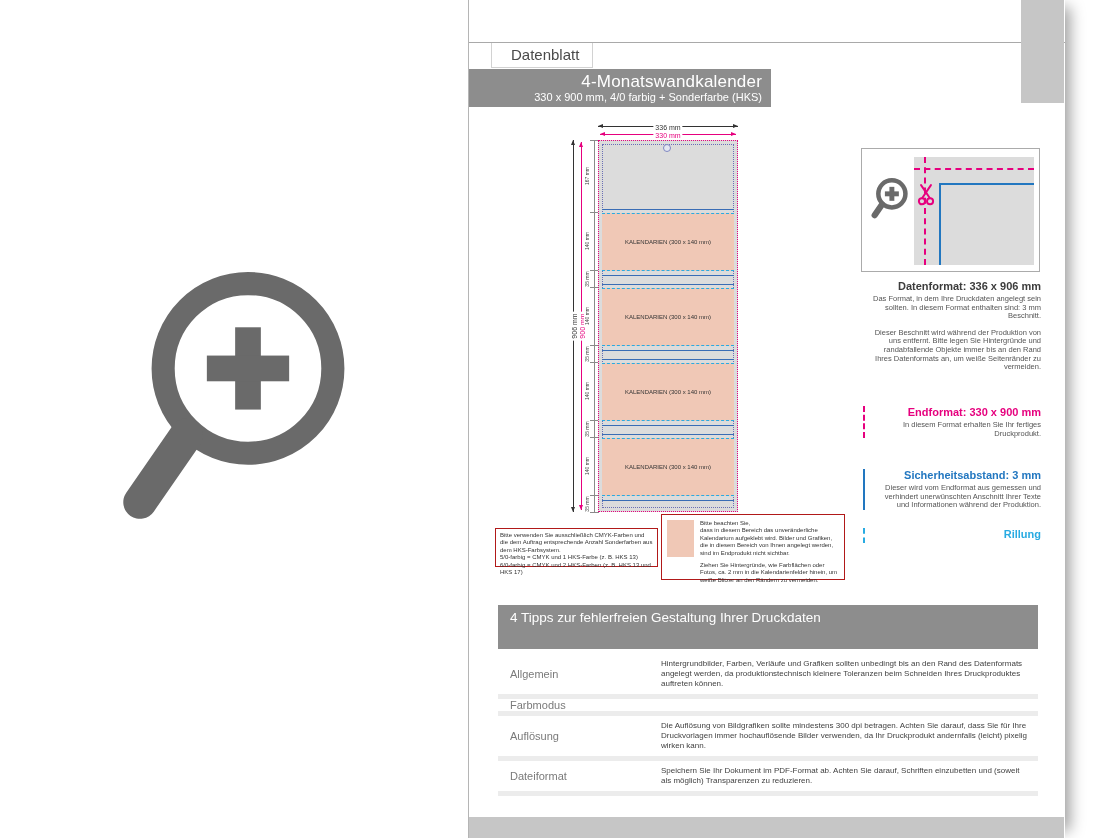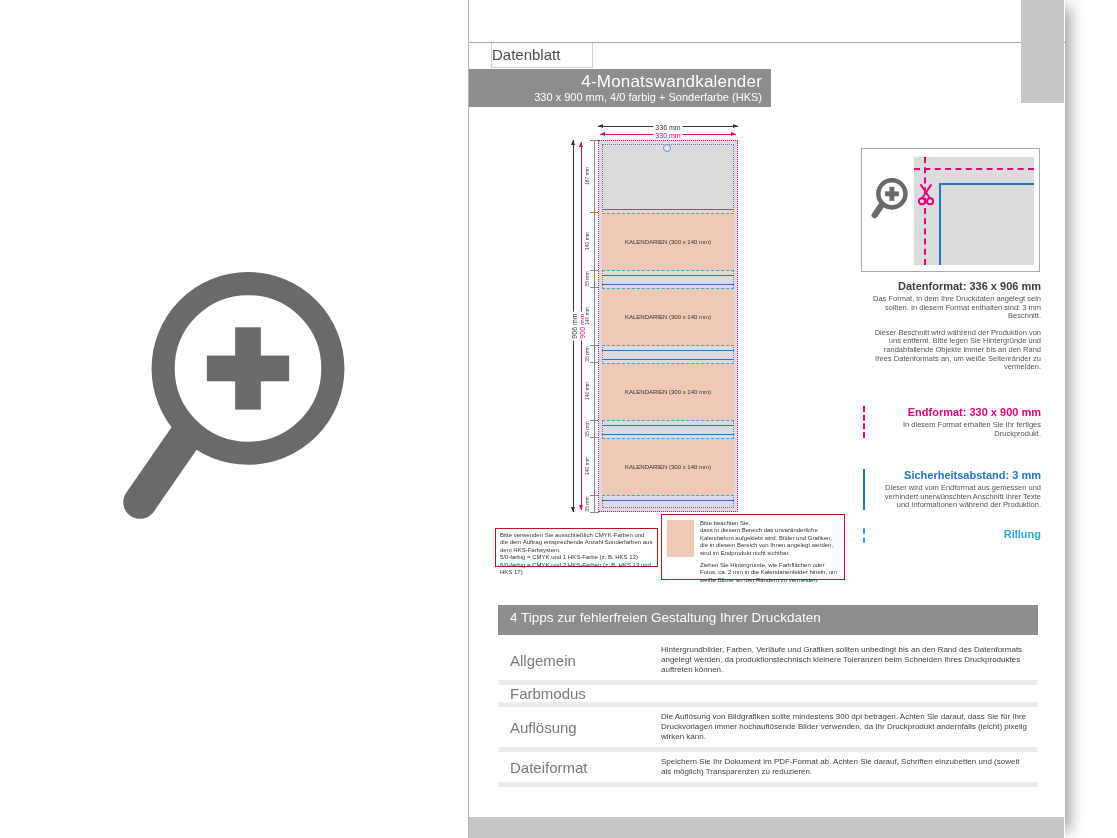--- a/index.html
+++ b/index.html
@@ -9,21 +9,21 @@
   
   .big-magnifier{position:absolute;left:100px;top:263px;width:260px;height:288px;cursor:pointer;}
 
   
   .page{position:absolute;left:468px;top:0;width:596px;height:838px;background:#fff;
         border-left:1px solid #b5b5b5;box-shadow:12px 0 14px -7px rgba(0,0,0,.38);}
   .top-rule{position:absolute;left:0;top:42px;width:100%;height:1px;background:#a9a9a9;}
   .logo-flag{position:absolute;left:552px;top:0;width:43px;height:103px;background:#c6c6c6;}
   .tab{position:absolute;left:22px;top:43px;width:102px;height:25px;background:#fff;
        border:1px solid #d2d2d2;border-top:none;box-sizing:border-box;
-       font-size:15px;color:#4a4a4a;line-height:24px;padding-left:0;}
+       font-size:15px;color:#4a4a4a;line-height:24px;padding-left:19px;}
   .header-bar{position:absolute;left:0;top:69px;width:302px;height:38px;background:#8d8d8d;
               color:#fff;text-align:right;padding:3px 9px 0 0;box-sizing:border-box;}
   .header-bar .title{font-size:17px;line-height:19px;letter-spacing:.2px;}
   .header-bar .subtitle{font-size:11px;line-height:13px;}
 
   
   .hdim{position:absolute;height:1px;background:currentColor;}
   .hdim::before{content:"";position:absolute;left:0;top:-2px;border-top:2.5px solid transparent;
                 border-bottom:2.5px solid transparent;border-right:5px solid currentColor;}
   .hdim::after{content:"";position:absolute;right:0;top:-2px;border-top:2.5px solid transparent;
@@ -83,26 +83,26 @@
   .lg-daten .lp2{margin-top:8px;}
   .lg-end{top:406px;border-left:2px dashed #e6007e;padding-left:6px;}
   .lg-end .lt{color:#e6007e;}
   .lg-safe{top:460px;border-left:2px solid #2277c0;padding-left:6px;margin-top:9px;}
   .lg-safe .lt{color:#2277c0;}
   .lg-rill{top:528px;border-left:2px dashed #29abe2;padding-left:6px;}
   .lg-rill .lt{color:#29abe2;}
 
   
   .tips{position:absolute;left:29px;top:605px;width:540px;}
-  .tips-bar{height:30px;background:#8d8d8d;color:#fff;font-size:13.5px;line-height:26px;
+  .tips-bar{height:44px;background:#8d8d8d;color:#fff;font-size:13.5px;line-height:26px;
             padding-left:12px;box-sizing:border-box;}
   .tips-rows{margin-top:5px;}
   .tip-row{display:flex;background:#fff;border-bottom:5px solid #ececec;}
   .tip-label{flex:0 0 151px;padding-left:12px;display:flex;align-items:center;
-             font-size:15px;color:#7a7a7a;}
+             font-size:11px;color:#7a7a7a;}
   .tip-text{flex:1;font-size:8px;line-height:10px;color:#3f3f3f;padding:5px 10px 5px 0;}
 
   .footer-band{position:absolute;left:0;top:817px;width:595px;height:21px;background:#c6c6c6;}
 </style>
 </head>
 <body>
 
 <div class="canvas">
 
   <svg class="big-magnifier" viewBox="0 0 100 112">

